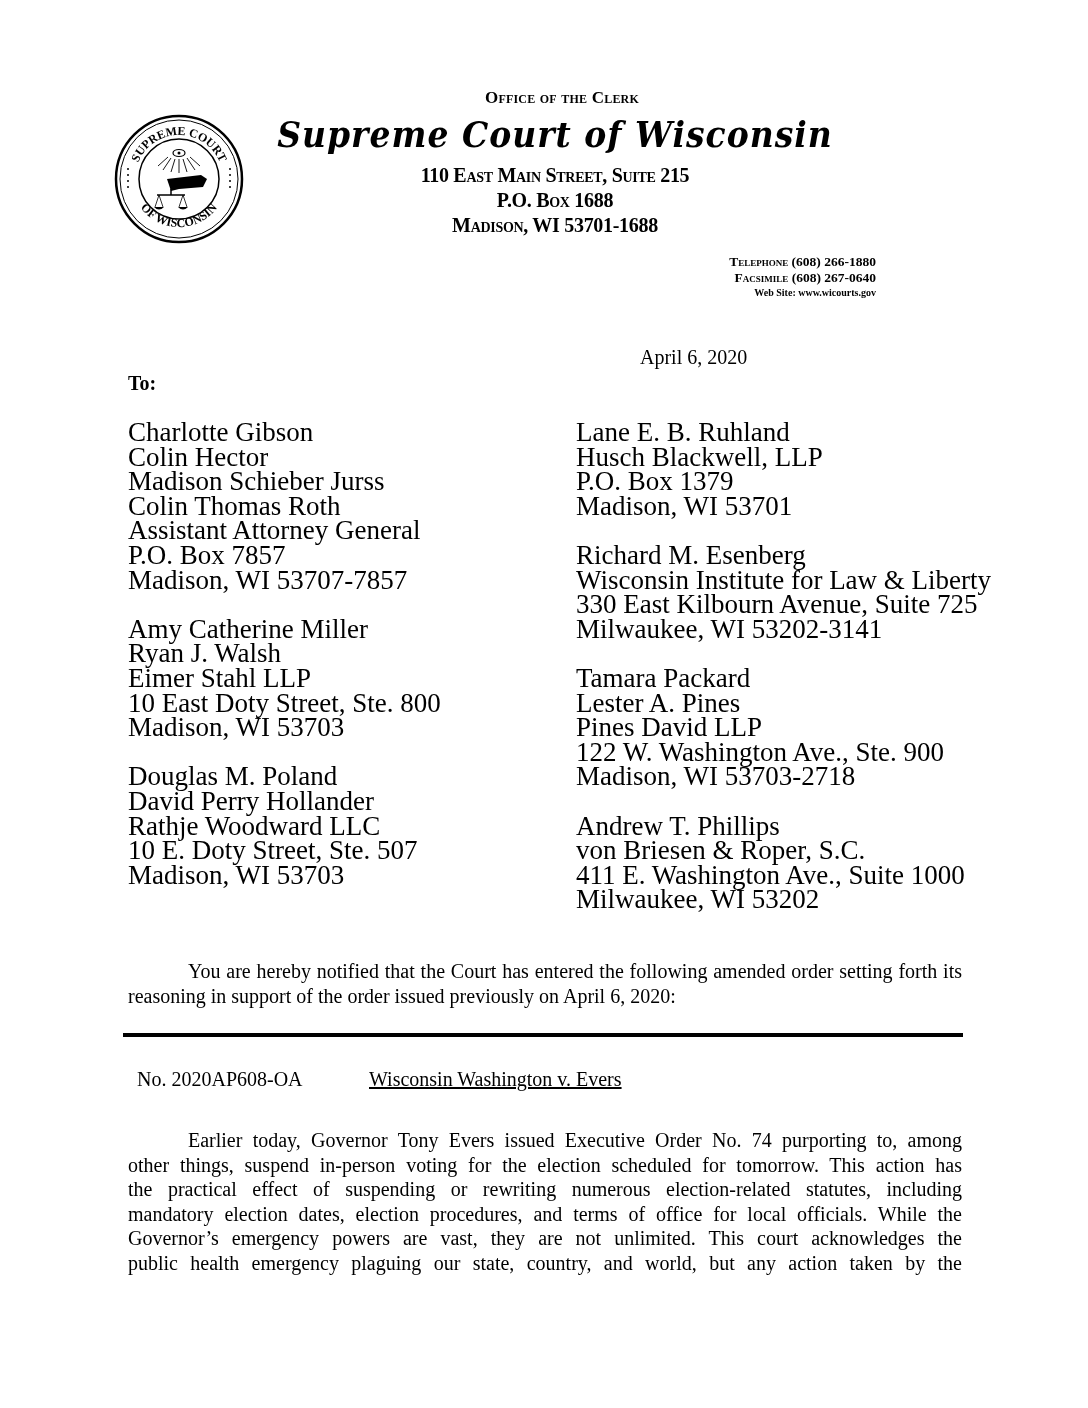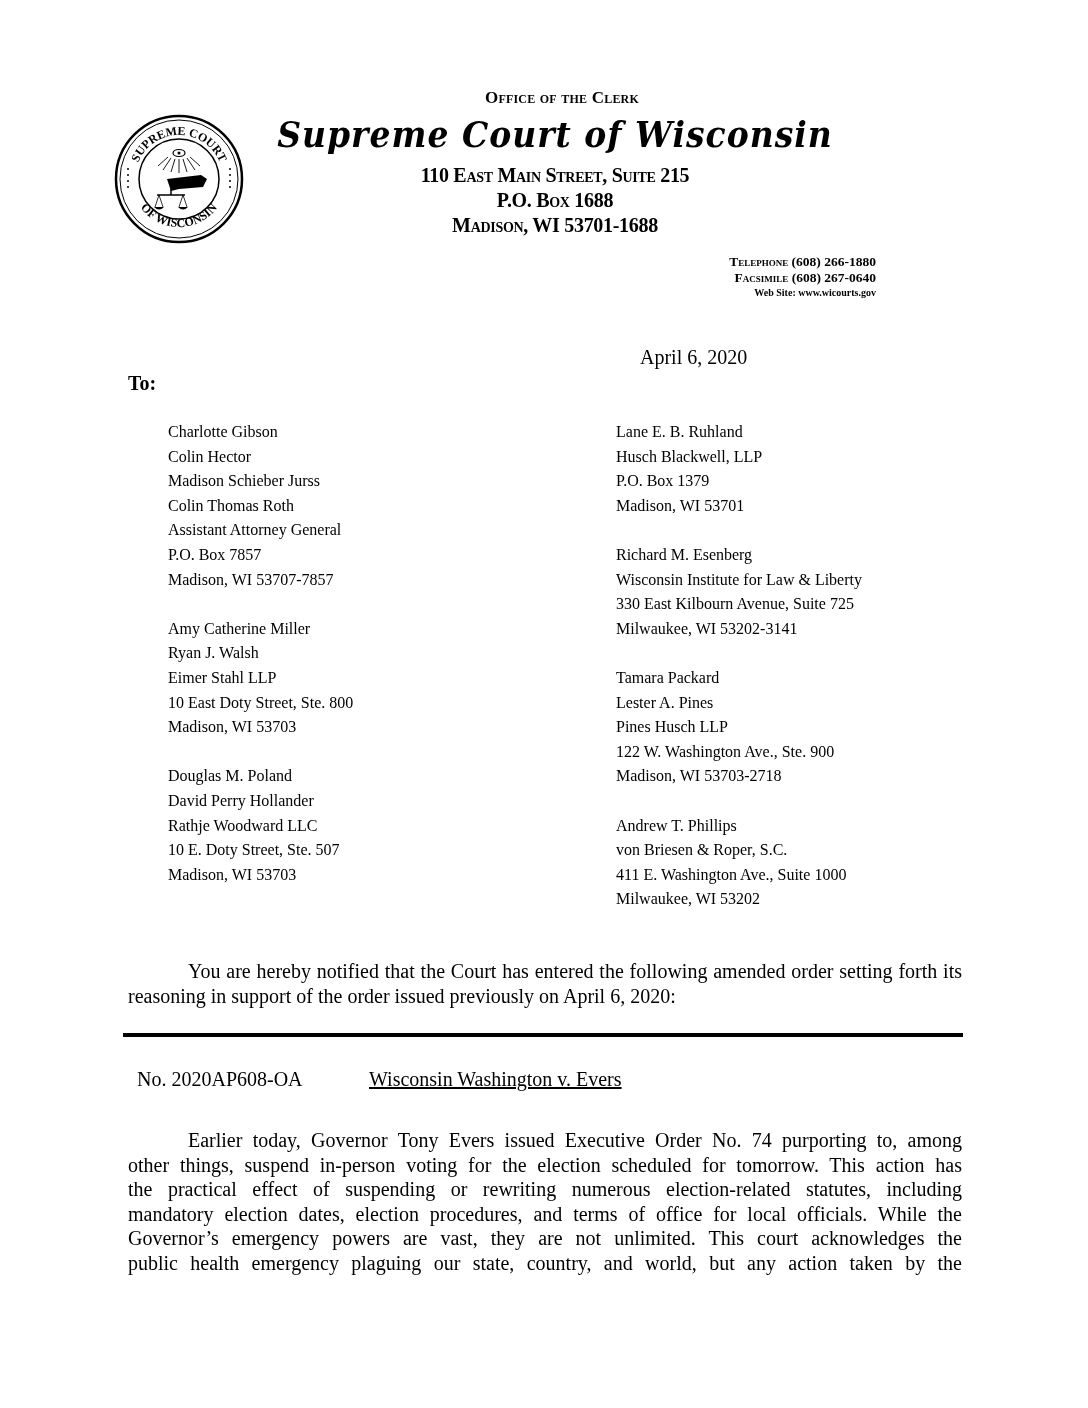--- a/index.html
+++ b/index.html
@@ -34,21 +34,21 @@
       left: 0; width: 876px; text-align: right; font-weight: bold;
       font-variant: small-caps; padding-left: 22px; box-sizing: border-box;
     }
     .tel { top: 254px; font-size: 13.5px; }
     .fax { top: 270px; font-size: 13.5px; }
     .web { top: 287px; font-size: 10px; font-variant: normal; }
 
     .date { left: 640px; top: 346px; font-size: 20px; }
     .to { left: 128px; top: 372px; font-size: 20px; font-weight: bold; }
 
-    .col { font-size: 16px; line-height: 24.6px; margin-left: 40px; }
+    .col { font-size: 27px; line-height: 24.6px; }
     .col-left { left: 128px; top: 420px; width: 420px; }
     .col-right { left: 576px; top: 420px; width: 460px; }
     .block { margin-bottom: 24.6px; }
     .line { display: block; white-space: nowrap; }
 
     .notice {
       left: 128px; top: 959px; width: 834px; font-size: 20px; line-height: 24.8px;
       text-align: justify; text-indent: 60px;
     }
     .rule { left: 123px; top: 1033px; width: 840px; height: 4px; background: #000; }
@@ -164,21 +164,21 @@
   </div>
   <div class="block">
     <span class="line">Richard M. Esenberg</span>
     <span class="line">Wisconsin Institute for Law &amp; Liberty</span>
     <span class="line">330 East Kilbourn Avenue, Suite 725</span>
     <span class="line">Milwaukee, WI 53202-3141</span>
   </div>
   <div class="block">
     <span class="line">Tamara Packard</span>
     <span class="line">Lester A. Pines</span>
-    <span class="line">Pines Husch LLP</span>
+    <span class="line">Pines David LLP</span>
     <span class="line">122 W. Washington Ave., Ste. 900</span>
     <span class="line">Madison, WI 53703-2718</span>
   </div>
   <div class="block">
     <span class="line">Andrew T. Phillips</span>
     <span class="line">von Briesen &amp; Roper, S.C.</span>
     <span class="line">411 E. Washington Ave., Suite 1000</span>
     <span class="line">Milwaukee, WI 53202</span>
   </div>
 </div>

